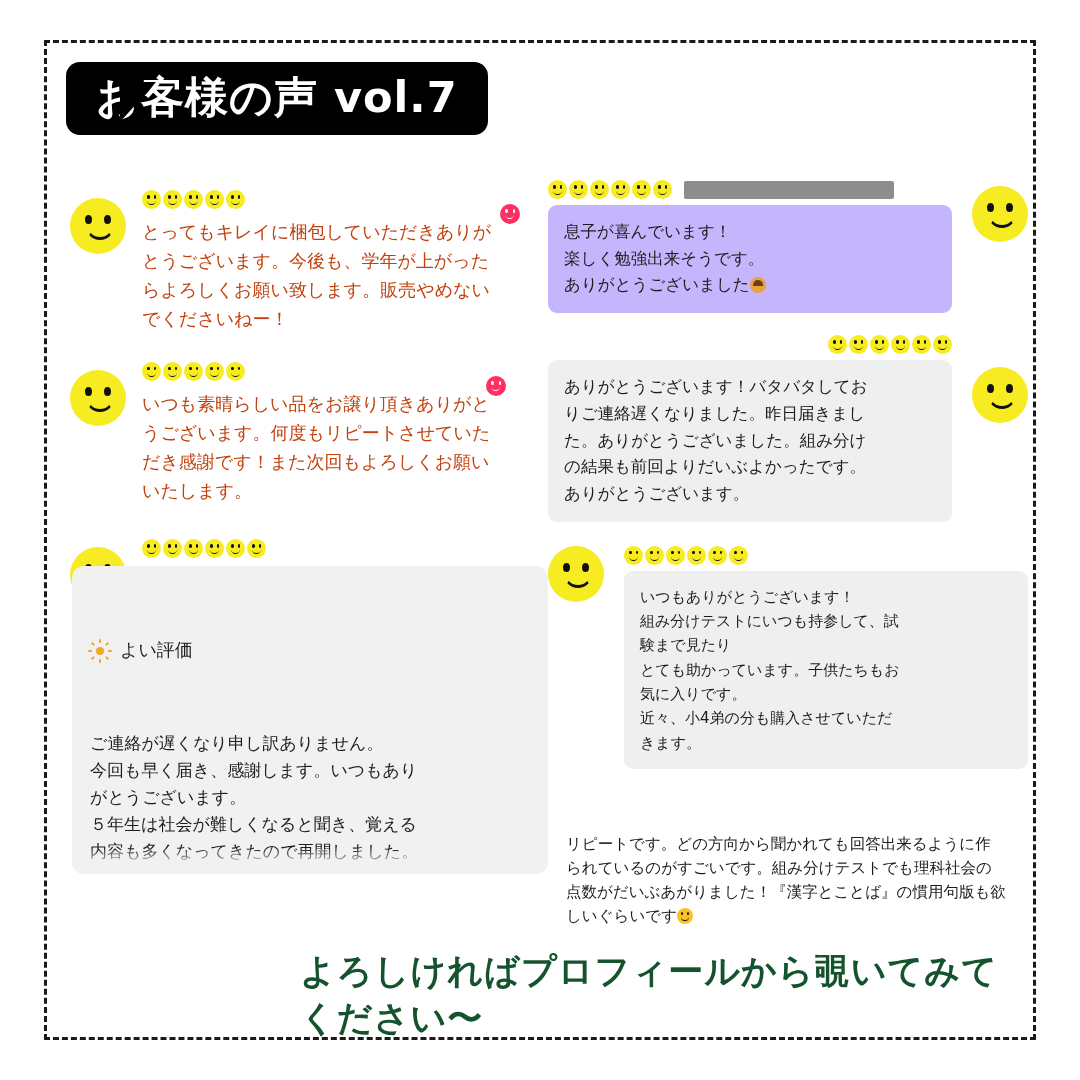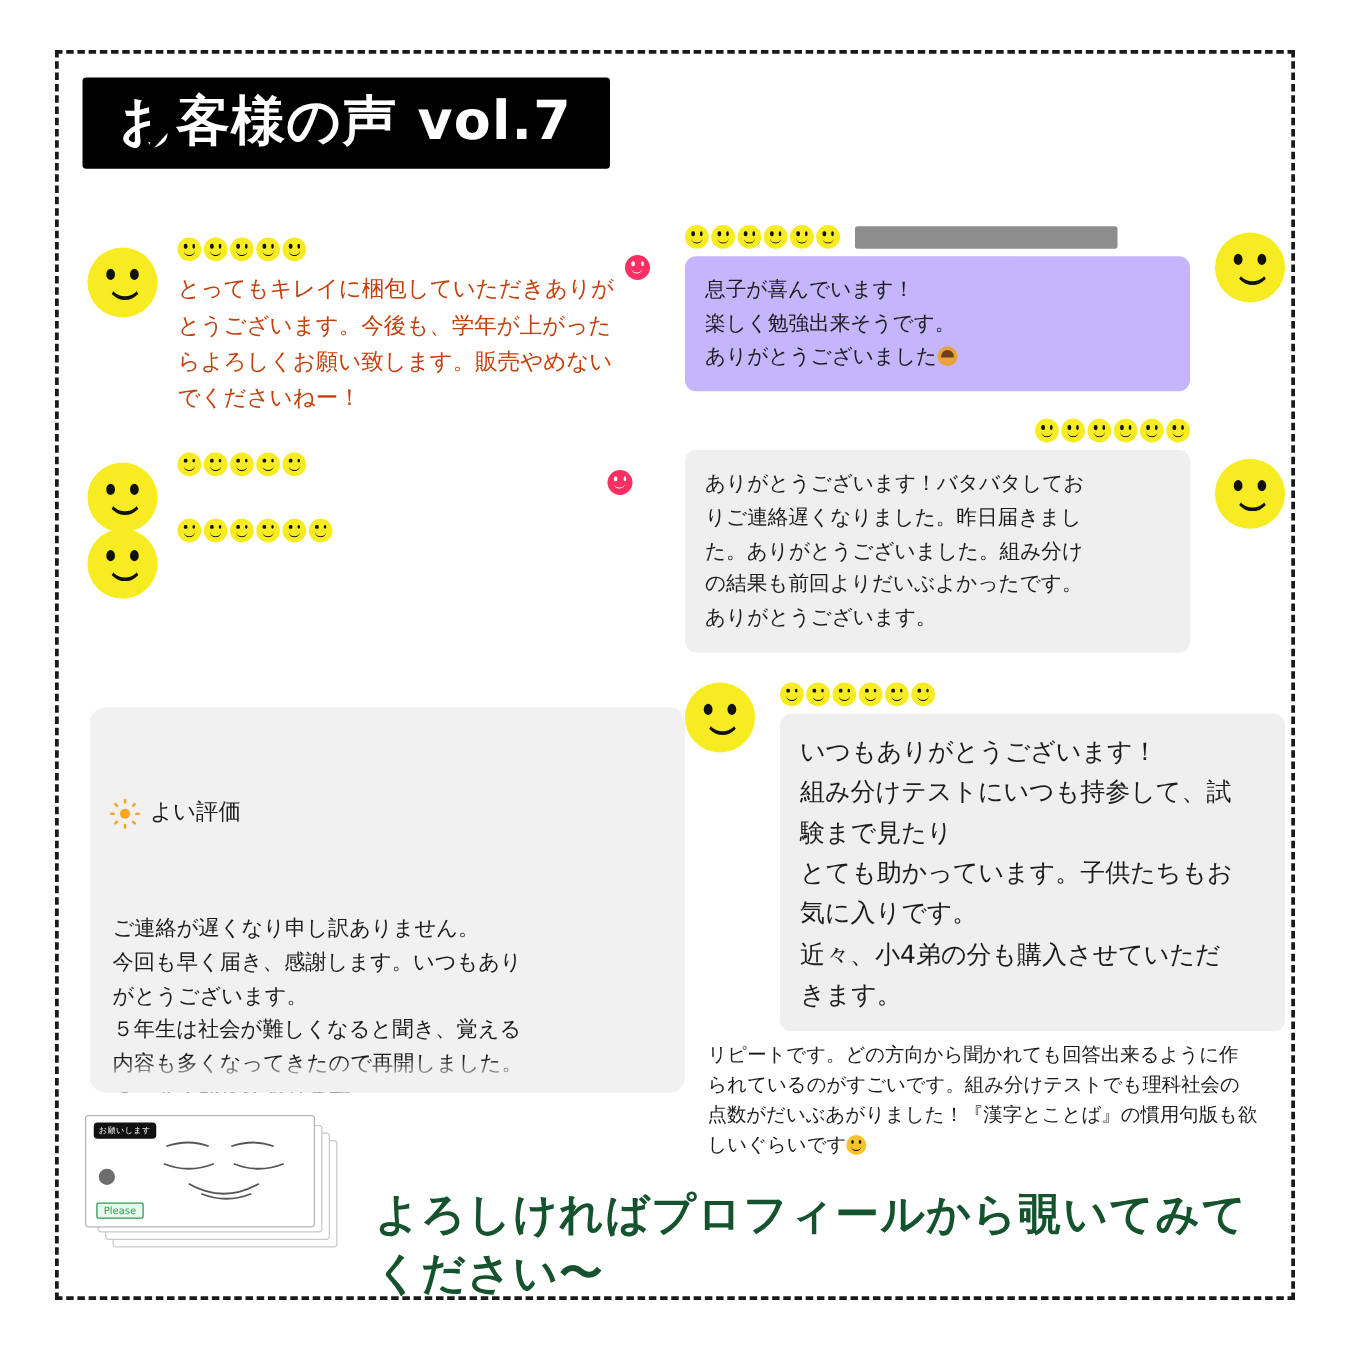--- a/index.html
+++ b/index.html
@@ -19,21 +19,21 @@
     border:3px dashed #1a1a1a;
     box-sizing:border-box;
   }
   
   .title-wrap{
     position:absolute;left:66px;top:62px;
   }
   .title-banner{
     background:#000;
     color:#fff;
-    border-radius:3px;
+    border-radius:14px;
     padding:12px 30px 14px 30px;
     display:inline-block;
     font-size:43px;
     font-weight:bold;
     letter-spacing:1px;
     line-height:1.1;
   }
   .title-tail{
     position:absolute;
     left:120px;top:82px;
@@ -295,20 +295,24 @@
               <i class="e l"></i>
               <i class="e r"></i>
               <i class="m"></i>
             </span>
           <span class="star">
               <i class="e l"></i>
               <i class="e r"></i>
               <i class="m"></i>
             </span>
         </div>
+        <div class="txt">いつも素晴らしい品をお譲り頂きありがと
+うございます。何度もリピートさせていた
+だき感謝です！また次回もよろしくお願い
+いたします。</div>
       </div>
     </div>
 
     <div class="review" style="margin-top:34px;">
       <div class="ava">
         <span class="smiley avatar">
           <i class="eye l"></i><i class="eye r"></i><i class="mouth"></i>
         </span>
       </div>
       <div class="body">
@@ -504,53 +508,32 @@
                 <i class="e r"></i>
                 <i class="m"></i>
               </span>
             <span class="star">
                 <i class="e l"></i>
                 <i class="e r"></i>
                 <i class="m"></i>
               </span>
           </div>
         </div>
-        <div class="bubble" style="font-size:20px;">いつもありがとうございます！
+        <div class="bubble" style="font-size:15px;">いつもありがとうございます！
 組み分けテストにいつも持参して、試
 験まで見たり
 とても助かっています。子供たちもお
 気に入りです。
 近々、小4弟の分も購入させていただ
 きます。</div>
       </div>
     </div>
   </div>
 
   <div class="bottom-note"><span>リピートです。どの方向から聞かれても回答出来るように作
 られているのがすごいです。組み分けテストでも理科社会の
 点数がだいぶあがりました！『漢字とことば』の慣用句版も欲
 しいぐらいです</span><span class="emoji-ok"><i class="e l"></i><i class="e r"></i><i class="m"></i></span></div>
 
-  <div class="cards-stack">
-    <div class="mini-card c1"></div>
-    <div class="mini-card c2"></div>
-    <div class="mini-card c3"></div>
-    <div class="mini-card c4"></div>
-    <div class="mini-card front">
-      <div class="mini-tag">お願いします</div>
-      <div class="mini-dot"></div>
-      <div class="mini-please">Please</div>
-      <div class="mini-face">
-        <svg width="110" height="56" viewBox="0 0 110 56">
-          <path d="M6 8 q18 -6 34 0" stroke="#555" stroke-width="1.4" fill="none"></path>
-          <path d="M58 8 q18 -6 34 0" stroke="#555" stroke-width="1.4" fill="none"></path>
-          <path d="M4 22 q20 8 40 0" stroke="#555" stroke-width="1.4" fill="none"></path>
-          <path d="M60 22 q20 8 40 0" stroke="#555" stroke-width="1.4" fill="none"></path>
-          <path d="M24 38 q28 16 56 0" stroke="#555" stroke-width="1.4" fill="none"></path>
-          <path d="M34 46 q20 8 40 0" stroke="#555" stroke-width="1.4" fill="none"></path>
-        </svg>
-      </div>
-    </div>
-  </div>
 
   <div class="footer-text">よろしければプロフィールから覗いてみてください〜</div>
 
 </div>
 
 </body></html>

